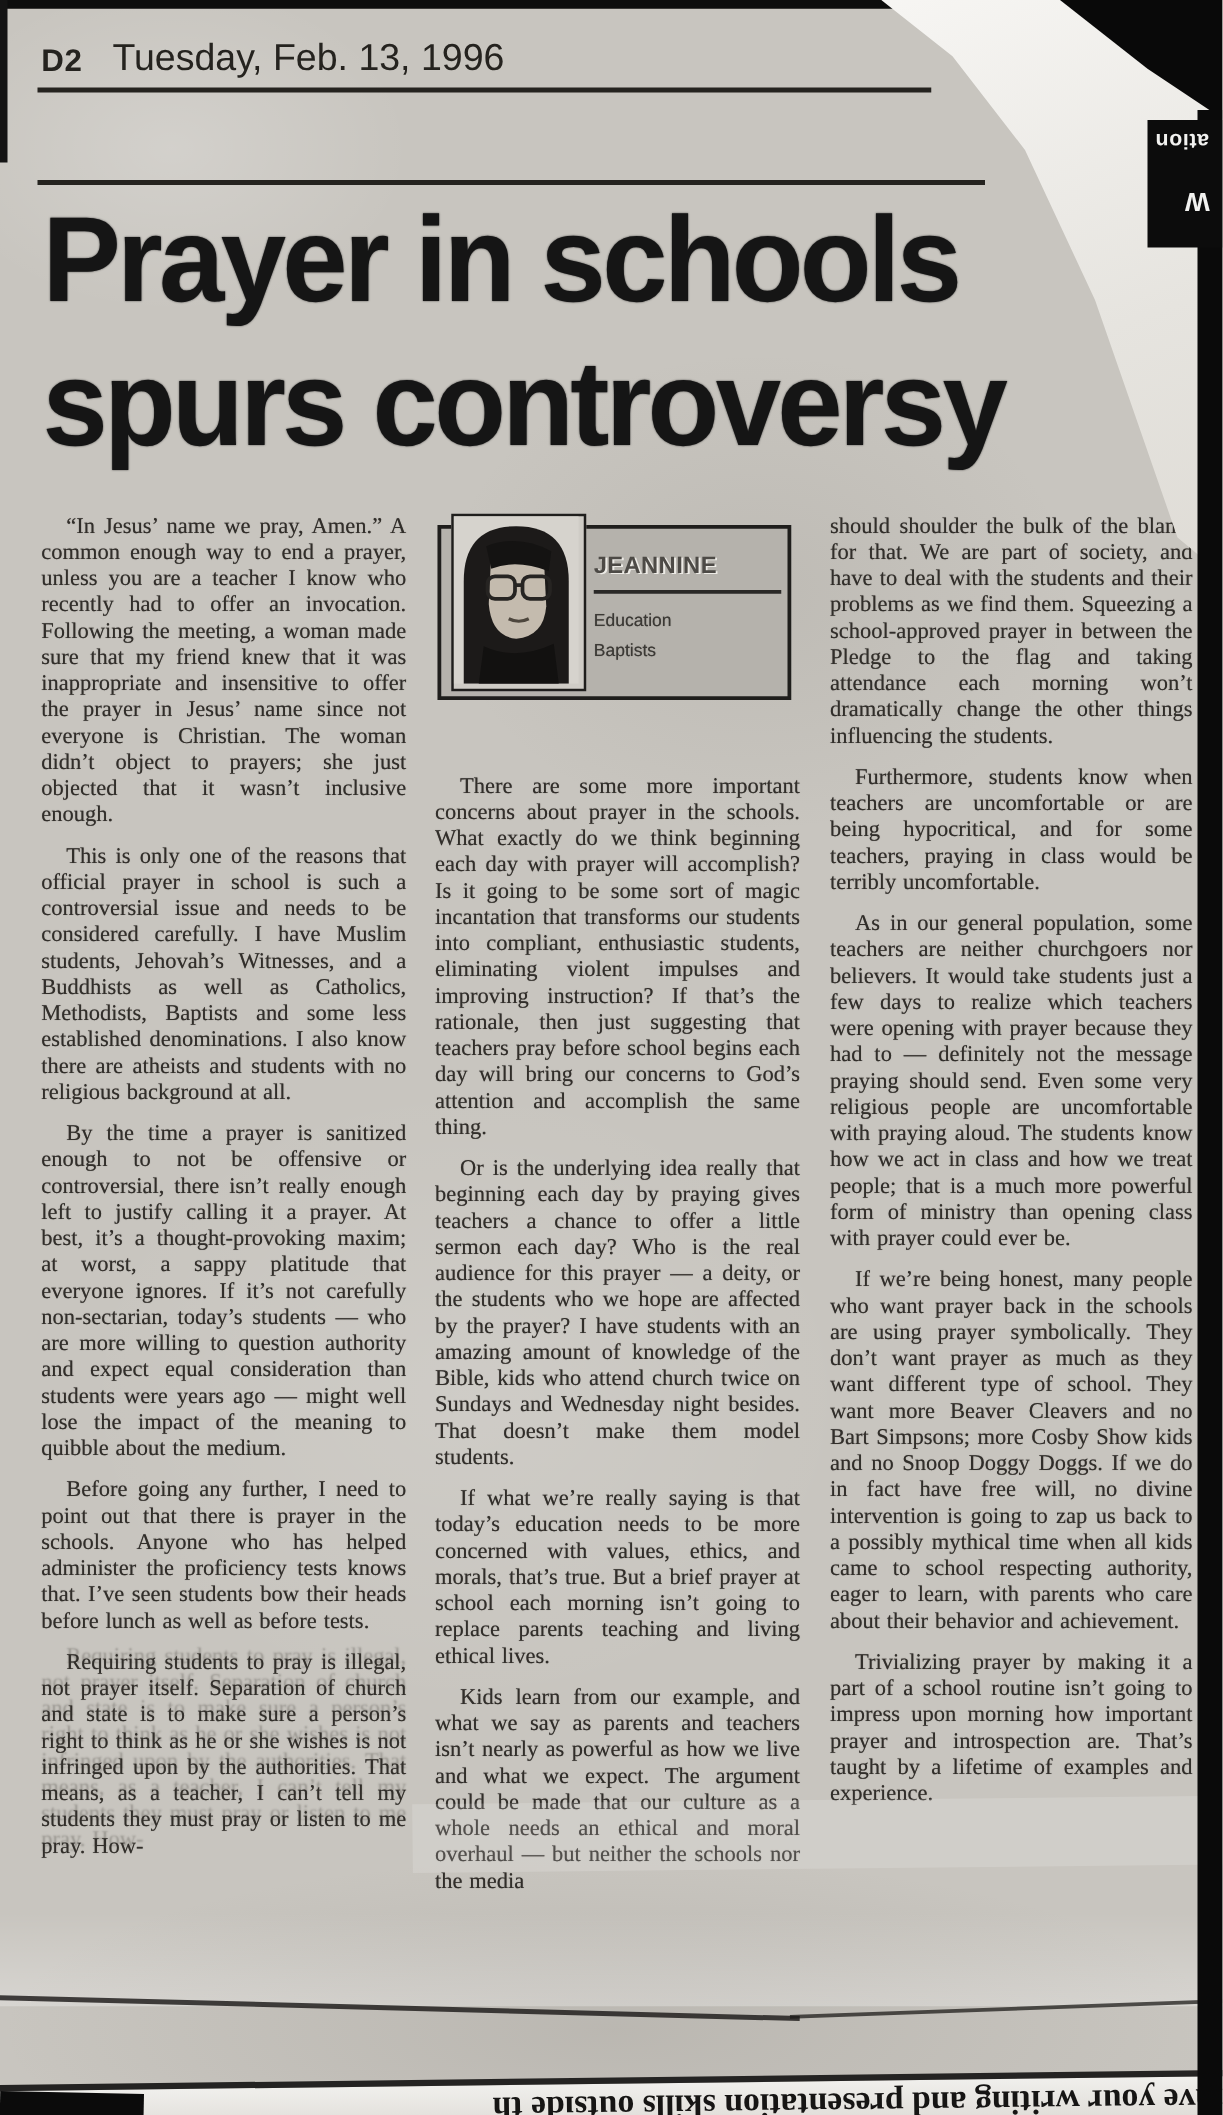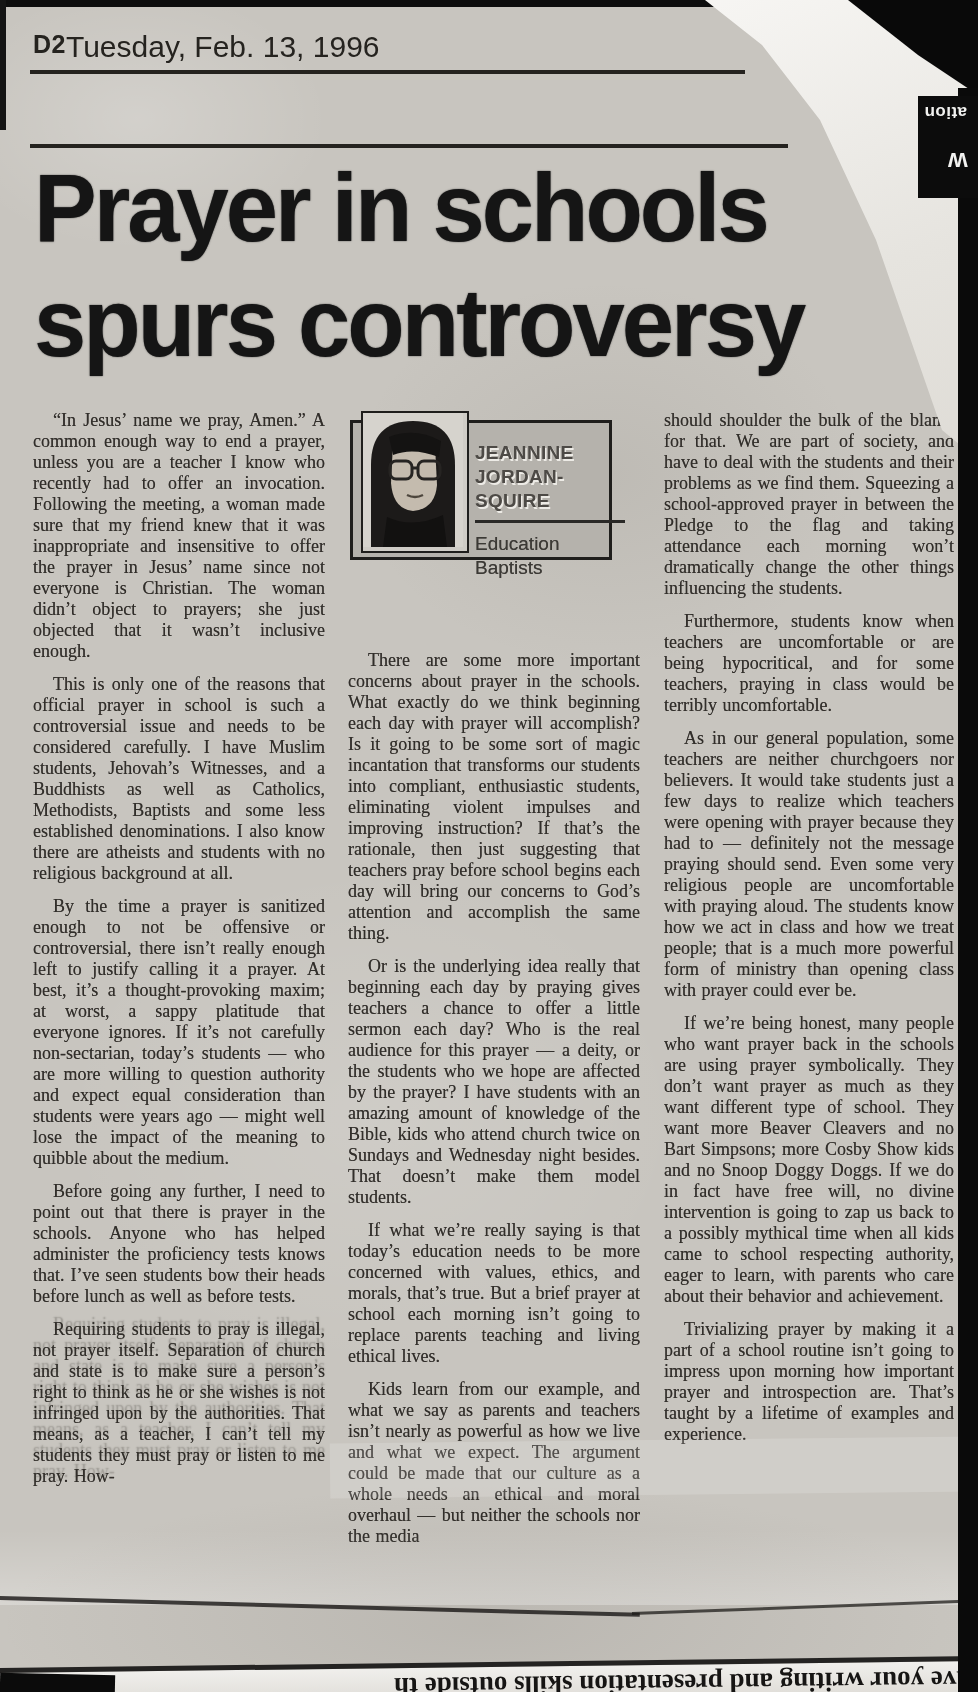--- a/index.html
+++ b/index.html
@@ -21,21 +21,21 @@
   .fold-white{position:absolute;left:0;top:0;width:978px;height:480px;z-index:25;
     clip-path:polygon(705px 0px,978px 0px,978px 460px,942px 430px,876px 240px,820px 120px,762px 45px);
     background:linear-gradient(160deg,#fbfaf8 20%,#e6e4df 70%,#dedbd5);
     filter:drop-shadow(-3px 3px 3px rgba(40,40,40,0.45));}
   .ation-box{position:absolute;left:918px;top:96px;width:60px;height:102px;background:#0c0c0c;z-index:31;}
   .ation-box .flip{position:absolute;transform:rotate(180deg);color:#f2f2f0;
     font-family:"Liberation Sans","DejaVu Sans",sans-serif;font-weight:bold;}
   .ation-text{top:6px;left:6px;font-size:17px;letter-spacing:0.5px;}
   .w-letter{top:52px;left:30px;font-size:21px;}
 
-  .page-header{position:absolute;left:33px;top:30px;display:flex;align-items:flex-start;gap:0;
+  .page-header{position:absolute;left:33px;top:30px;display:flex;align-items:flex-end;gap:24px;
     font-family:"Liberation Sans","DejaVu Sans",sans-serif;color:#25231f;}
   .section-label{font-size:25px;font-weight:bold;letter-spacing:0.5px;}
   .date-text{font-size:30px;}
   .rule{position:absolute;background:#25231f;}
   .rule-1{left:30px;top:70px;width:715px;height:3.5px;}
   .rule-2{left:30px;top:144px;width:758px;height:4px;}
 
   .headline{position:absolute;left:34px;top:150px;z-index:5;
     font-family:"Liberation Sans","DejaVu Sans",sans-serif;font-weight:bold;
     font-size:94px;line-height:112px;letter-spacing:-3px;color:#151515;
@@ -45,30 +45,30 @@
   .col{position:absolute;top:398px;width:292px;z-index:10;
     font-size:18px;line-height:21px;text-align:justify;color:#312e2a;
     text-shadow:0 0 0.6px rgba(52,48,44,0.65);word-spacing:1px;}
   .col p{margin:12px 0 9px 0;text-indent:20px;}
   .col p.noindent{text-indent:0;}
   .col-1{left:33px;}
   .col-2{left:348px;}
   .col-3{left:664px;width:290px;}
   .ghosted{text-shadow:0 -5px 1.5px rgba(52,48,44,0.33),0 0 0.6px rgba(52,48,44,0.6);}
 
-  .byline-box{position:relative;width:262px;height:140px;margin:22px 0 90px 2px;
+  .byline-box{position:relative;width:283px;height:140px;margin:22px 0 58px 2px;
     background:#b5b2ac;border:3px solid #1f1e1c;box-sizing:border-box;}
   .columnist-photo{position:absolute;left:8px;top:-12px;width:104px;height:138px;
     border:2px solid #1f1e1c;background:#cfccc6;}
   .byline-text{position:absolute;left:122px;top:18px;
     font-family:"Liberation Sans","DejaVu Sans",sans-serif;}
   .columnist-name{font-size:19px;font-weight:bold;line-height:24px;color:#4d4a46;
     letter-spacing:0.3px;text-shadow:1.5px 1.5px 0 #edebe6;}
   .byline-rule{width:150px;height:2.5px;background:#2a2927;margin:7px 0 9px 0;}
-  .columnist-role{font-size:19px;line-height:24px;color:#3b3935;}
+  .columnist-role{font-size:14px;line-height:24px;color:#3b3935;}
 
   .crease-a{position:absolute;left:-4px;top:1596px;width:644px;height:3.5px;
     background:rgba(28,26,24,0.82);transform:rotate(1.5deg);transform-origin:left center;z-index:15;}
   .crease-b{position:absolute;left:632px;top:1612px;width:346px;height:3px;
     background:rgba(30,28,26,0.75);transform:rotate(-2.1deg);transform-origin:left center;z-index:15;}
   .fold-sheen{position:absolute;left:0;top:1530px;width:978px;height:75px;z-index:14;
     background:linear-gradient(rgba(255,255,255,0),rgba(255,255,255,0.28));}
   .fold-sheen2{position:absolute;left:330px;top:1440px;width:648px;height:55px;z-index:14;
     background:rgba(255,255,255,0.16);transform:rotate(-0.6deg);}
 
@@ -116,21 +116,20 @@
           <path d="M26,24 Q52,14 78,28 L76,44 Q50,34 30,42 Z" fill="#141312"></path>
           <rect x="27" y="48" width="22" height="18" rx="6" fill="none" stroke="#262422" stroke-width="3"></rect>
           <rect x="55" y="48" width="22" height="18" rx="6" fill="none" stroke="#262422" stroke-width="3"></rect>
           <line x1="49" y1="55" x2="55" y2="55" stroke="#262422" stroke-width="3"></line>
           <path d="M44,82 Q52,86 60,82" fill="none" stroke="#4d463d" stroke-width="2.5"></path>
           <path d="M20,134 L24,104 Q50,116 80,102 L84,134 Z" fill="#121110"></path>
         </svg>
       </div>
       <div class="byline-text">
         <div class="columnist-name">JEANNINE</div>
-        <div class="columnist-name">JORDAN-SQUIRE</div>
         <div class="byline-rule"></div>
         <div class="columnist-role">Education</div>
         <div class="columnist-role">Baptists</div>
       </div>
     </div>
     <p>There are some more important concerns about prayer in the schools. What exactly do we think beginning each day with prayer will accomplish? Is it going to be some sort of magic incantation that transforms our students into compliant, enthusiastic students, eliminating violent impulses and improving instruction? If that’s the rationale, then just suggesting that teachers pray before school begins each day will bring our concerns to God’s attention and accomplish the same thing.</p>
     <p>Or is the underlying idea really that beginning each day by praying gives teachers a chance to offer a little sermon each day? Who is the real audience for this prayer — a deity, or the students who we hope are affected by the prayer? I have students with an amazing amount of knowledge of the Bible, kids who attend church twice on Sundays and Wednesday night besides. That doesn’t make them model students.</p>
     <p>If what we’re really saying is that today’s education needs to be more concerned with values, ethics, and morals, that’s true. But a brief prayer at school each morning isn’t going to replace parents teaching and living ethical lives.</p>
     <p>Kids learn from our example, and what we say as parents and teachers isn’t nearly as powerful as how we live and what we expect. The argument could be made that our culture as a whole needs an ethical and moral overhaul — but neither the schools nor the media</p>
   </div>

